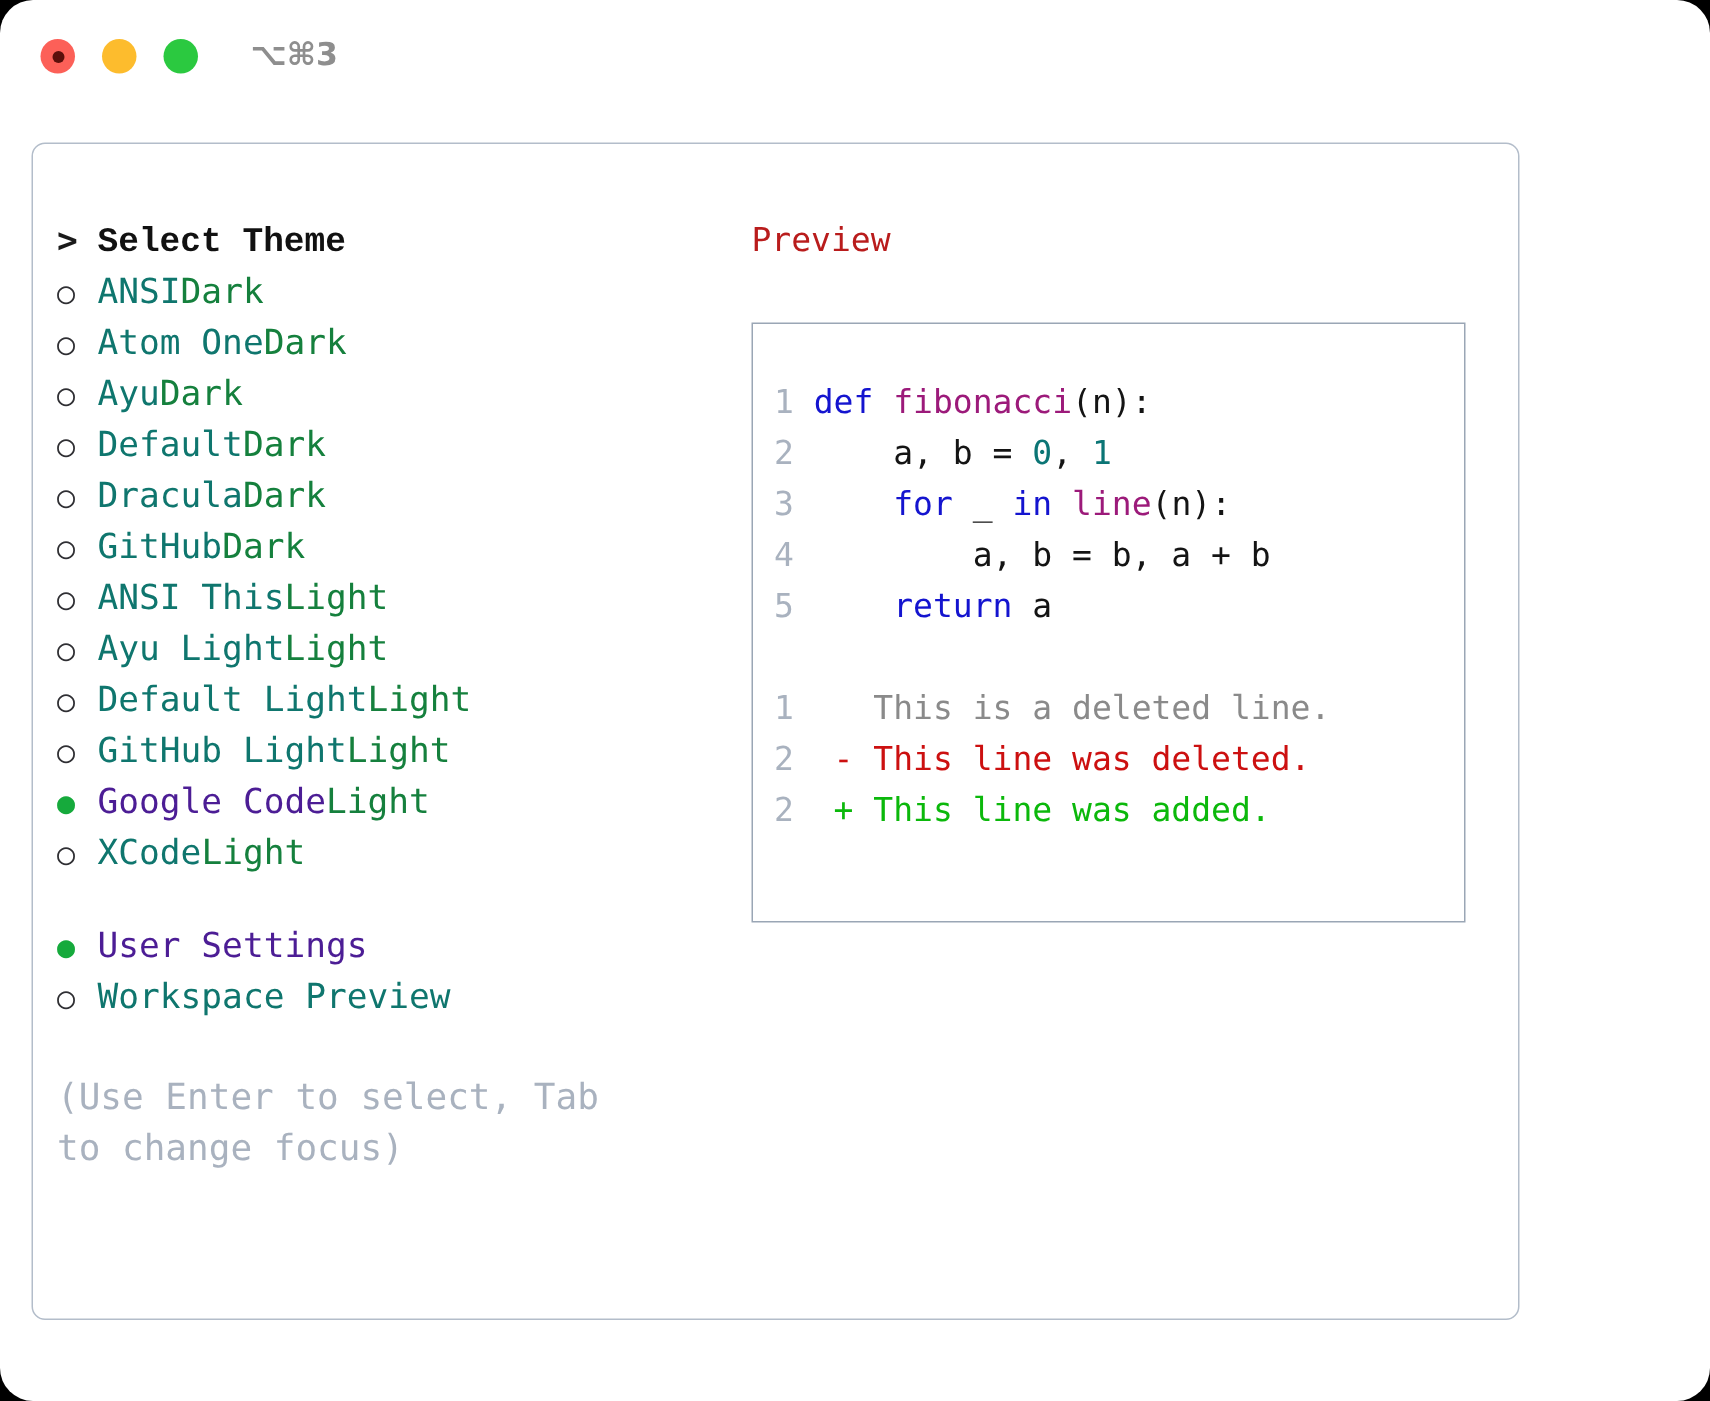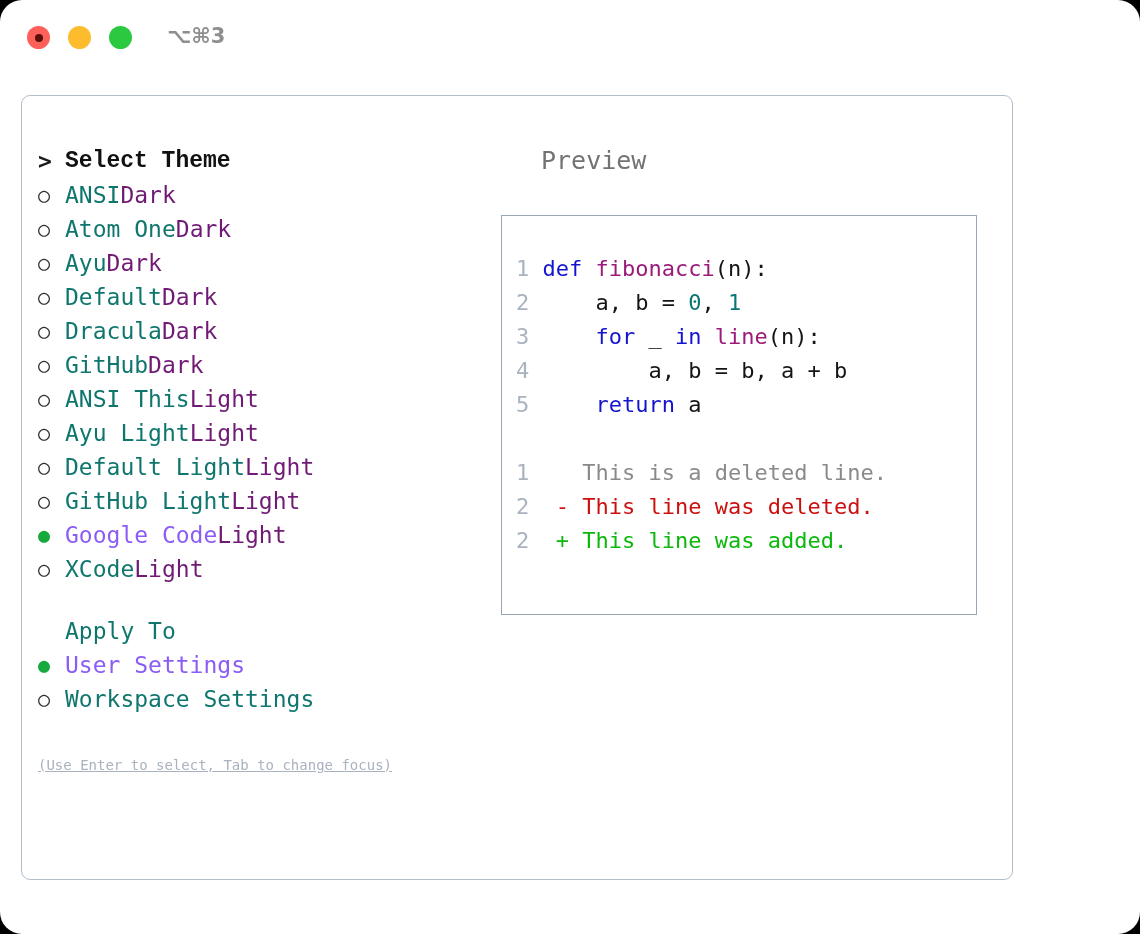--- a/index.html
+++ b/index.html
@@ -106,49 +106,47 @@
   }
   .marker.prompt {
     font-weight: bold;
     color: #1a1a1a;
   }
   .marker.bullet-off { color: #2f2f33; font-size: 20px; }
   .marker.bullet-on  { color: #16aa3c; font-size: 20px; }
 
   .label        { color: #0f766e; }
   .label.header { font-weight: bold; color: #111111; font-family: Liberation Mono, monospace; }
-  .label.sel    { color: #8b5cf6; }
-  .suffix       { color: #701a75; }
+  .label.sel    { color: #4c1d95; }
+  .suffix       { color: #15803d; }
   .gap          { color: transparent; }
 
   .spacer-sm { height: 28px; }
   .spacer-md { height: 32px; }
 
   .hint {
-    font-size: 14px;
+    font-size: 24px;
     line-height: 34px;
     color: #a9b2bf;
     white-space: pre-wrap;
     width: 400px;
-    text-decoration: underline;
   }
 
   
   .right-col {
     position: absolute;
     left: 479px;
     top: 48px;
     width: 490px;
   }
   .preview-title {
-    font-size: 25px;
-    color: #737373;
+    font-size: 22px;
+    color: #b91c1c;
     line-height: 34px;
     height: 34px;
-    margin-left: 40px;
   }
   .preview-box {
     margin-top: 37px;
     width: 476px;
     height: 400px;
     border: 1.6px solid #9aa6b5;
     box-sizing: border-box;
     background: #ffffff;
     padding: 36px 0 11px 14px;
   }
@@ -203,26 +201,23 @@
           <div class="row"><span class="marker bullet-off">○</span><span class="label">ANSI This</span> <span class="suffix">Light</span></div>
           <div class="row"><span class="marker bullet-off">○</span><span class="label">Ayu Light</span> <span class="suffix">Light</span></div>
           <div class="row"><span class="marker bullet-off">○</span><span class="label">Default Light</span> <span class="suffix">Light</span></div>
           <div class="row"><span class="marker bullet-off">○</span><span class="label">GitHub Light</span> <span class="suffix">Light</span></div>
           <div class="row"><span class="marker bullet-on">●</span><span class="label sel">Google Code</span> <span class="suffix">Light</span></div>
           <div class="row"><span class="marker bullet-off">○</span><span class="label">XCode</span> <span class="suffix">Light</span></div>
         </div>
 
       <div class="spacer-sm"></div>
 
-      <div class="row">
-        <span class="marker gap">&nbsp;</span><span class="label">Apply To</span>
-      </div>
       <div id="apply-list">
           <div class="row"><span class="marker bullet-on">●</span><span class="label sel">User Settings</span></div>
-          <div class="row"><span class="marker bullet-off">○</span><span class="label">Workspace Settings</span></div>
+          <div class="row"><span class="marker bullet-off">○</span><span class="label">Workspace Preview</span></div>
         </div>
 
       <div class="spacer-md"></div>
       <div class="hint">(Use Enter to select, Tab to change focus)</div>
     </div>
 
     <div class="right-col">
       <div class="preview-title">Preview</div>
       <div class="preview-box">
         <div id="code-block">

